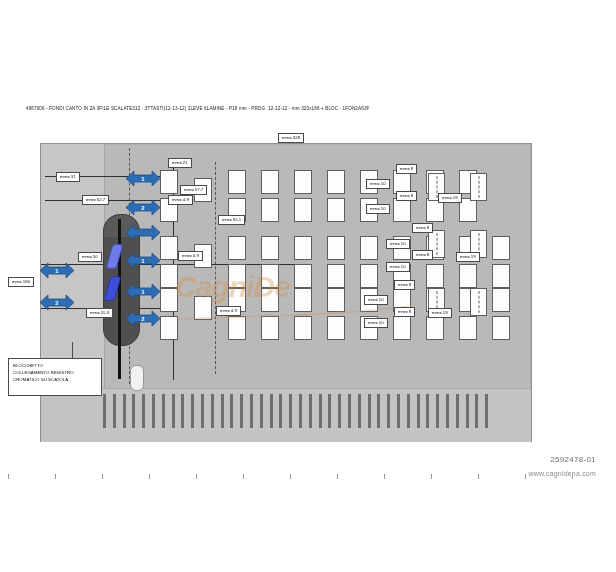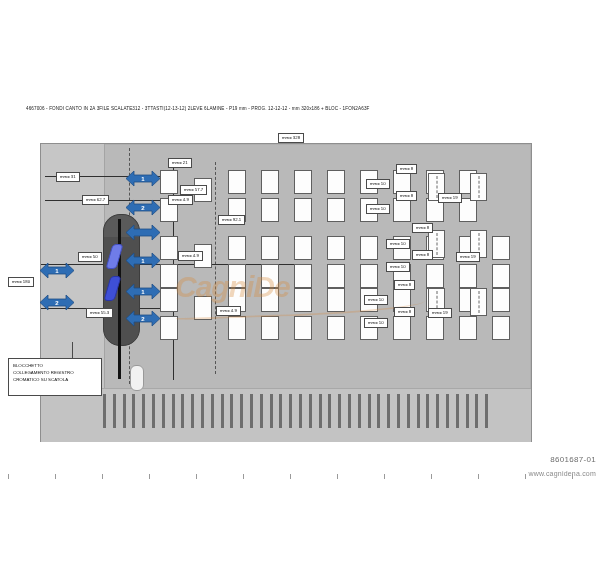--- a/index.html
+++ b/index.html
@@ -335,21 +335,21 @@
   <div class="dim" style="left:364px;top:306px;">mm= 10</div>
   <div class="dim" style="left:428px;top:296px;">mm= 19</div>
 
   <div class="note-leader"></div>
   <div class="note">
     <div>BLOCCHETTO</div>
     <div>COLLEGAMENTO REGISTRO</div>
     <div>CROMATICO SU SCATOLA</div>
   </div>
 
-  <div class="foot-code">8601687-01</div>
+  <div class="foot-code">2592478-01</div>
   <div class="foot-url">www.cagnidena.com</div>
 
   <div class="ruler" id="ruler">
       <div class="rt" style="left: 8px;"></div>
       <div class="rt" style="left: 55px;"></div>
       <div class="rt" style="left: 102px;"></div>
       <div class="rt" style="left: 149px;"></div>
       <div class="rt" style="left: 196px;"></div>
       <div class="rt" style="left: 243px;"></div>
       <div class="rt" style="left: 290px;"></div>

